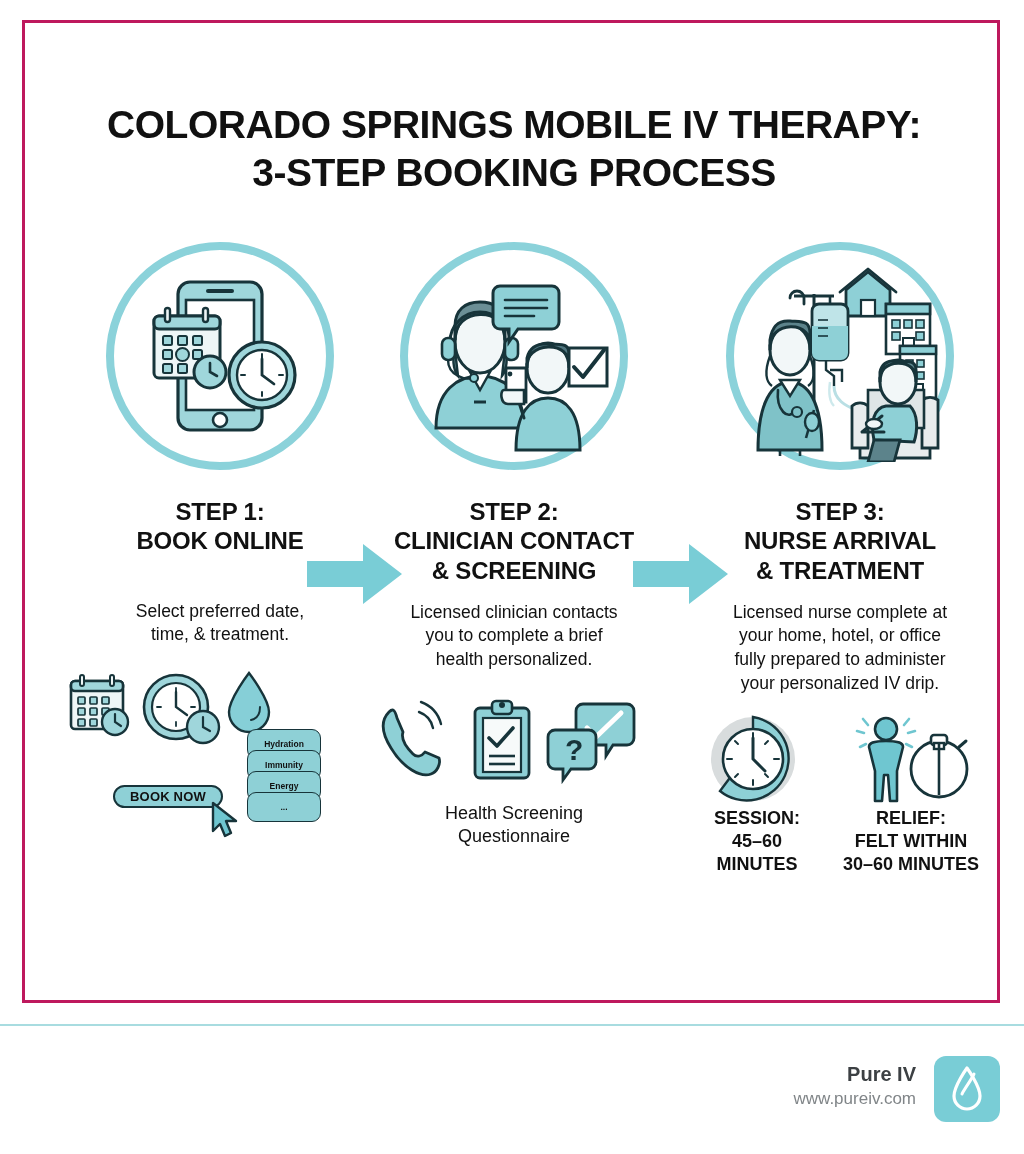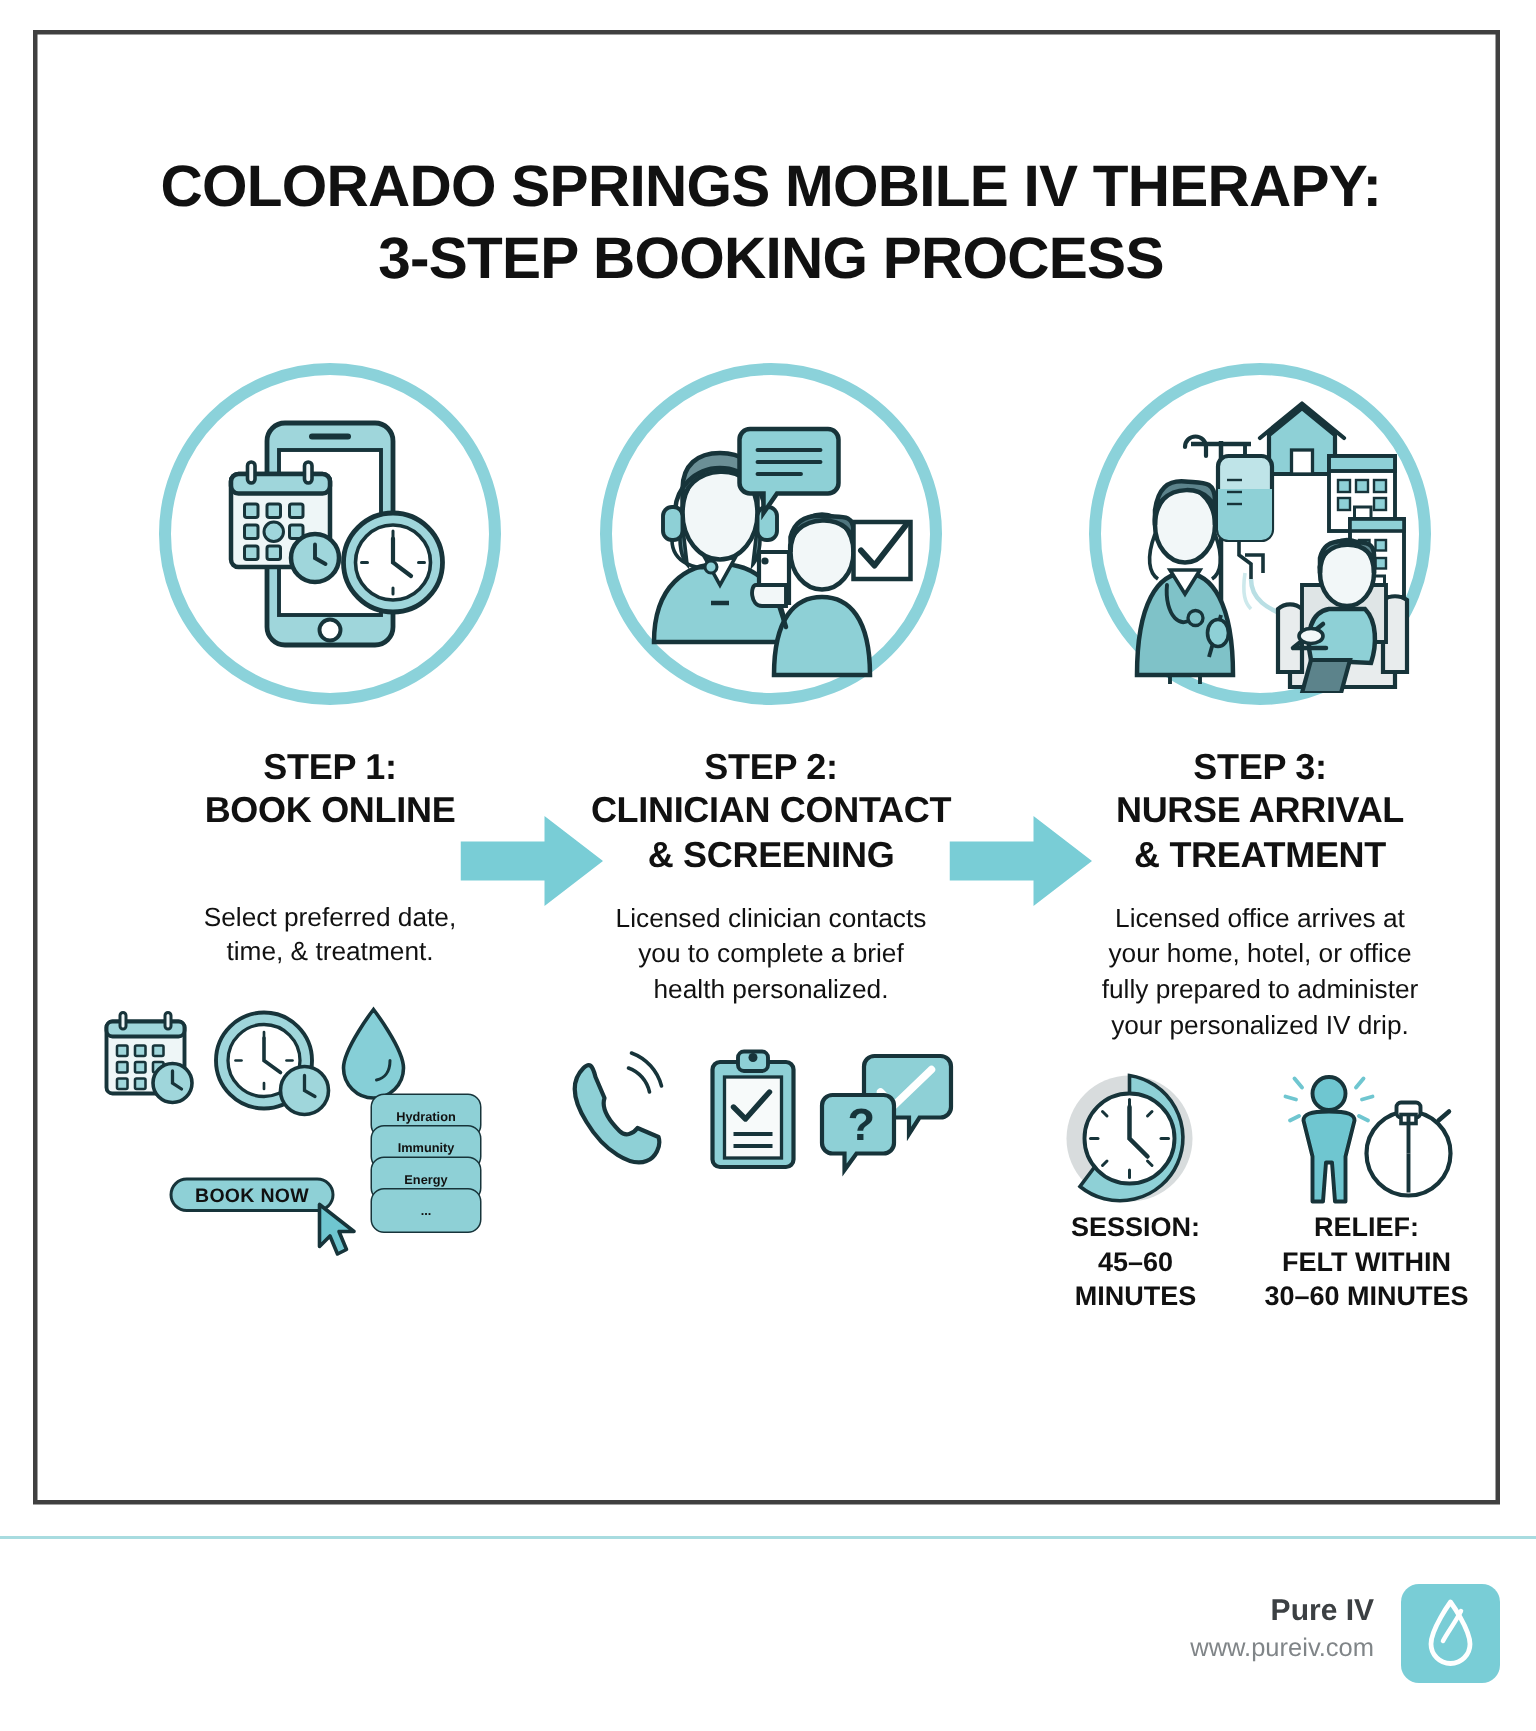--- a/index.html
+++ b/index.html
@@ -6,21 +6,21 @@
   body{
     width:1024px;height:1154px;
     background:#ffffff;
     font-family:"Liberation Sans", sans-serif;
     color:#111111;
     overflow:hidden;
     position:relative;
   }
   .frame{
     position:absolute;left:22px;top:20px;width:978px;height:983px;
-    border:3px solid #404040;box-sizing:border-box;background:#ffffff;
+    border:3px solid #be185d;box-sizing:border-box;background:#ffffff;
   }
   .title{
     position:absolute;left:22px;top:98px;width:978px;text-align:center;
     font-weight:bold;font-size:39px;letter-spacing:-0.5px;line-height:1.22;
     color:#111111;
   }
   .title .l2{display:block;}
 
   .steps{position:absolute;left:22px;top:228px;width:978px;height:700px;}
   .col{position:absolute;top:0;width:326px;}
@@ -301,20 +301,24 @@
 
           <g>
             <path d="M208 8 L252 8 A7 7 0 0 1 259 15 L259 42 A7 7 0 0 1 252 49 L238 49 L231 60 L231 49 L208 49 A7 7 0 0 1 201 42 L201 15 A7 7 0 0 1 208 8 Z" fill="#8ed0d6" stroke="#17343a" stroke-width="2.8"></path>
             <path d="M212 32 L221 41 L246 17" fill="none" stroke="#ffffff" stroke-width="5" stroke-linecap="round" stroke-linejoin="round"></path>
             <path d="M180 34 L214 34 A7 7 0 0 1 221 41 L221 66 A7 7 0 0 1 214 73 L196 73 L188 84 L188 73 L180 73 A7 7 0 0 1 173 66 L173 41 A7 7 0 0 1 180 34 Z" fill="#8ed0d6" stroke="#17343a" stroke-width="2.8"></path>
             <text x="190" y="64" font-family="Liberation Sans, sans-serif" font-size="30" font-weight="bold" fill="#17343a">?</text>
           </g>
         </svg>
       </div>
 
+      <div class="sub-label" style="margin-top:6px;">
+        <span>Health Screening</span>
+        <span>Questionnaire</span>
+      </div>
     </div>
 
     <div class="col c3">
 
       <div class="circle-wrap">
         <div class="circle">
           <svg width="212" height="212" viewBox="0 0 212 212">
 
             <path d="M112 40 L134 22 L156 40 L156 66 L112 66 Z" fill="#8ed0d6" stroke="#17343a" stroke-width="2.8" stroke-linejoin="round"></path>
             <path d="M106 42 L134 19 L162 42" fill="none" stroke="#17343a" stroke-width="2.8" stroke-linecap="round" stroke-linejoin="round"></path>
@@ -391,21 +395,21 @@
         </div>
       </div>
 
       <div class="step-head">
         <span>STEP 3:</span>
         <span>NURSE ARRIVAL</span>
         <span>&amp; TREATMENT</span>
       </div>
 
       <div class="step-desc" style="margin-top:16px;">
-        <span>Licensed office arrives at</span>
+        <span>Licensed nurse complete at</span>
         <span>your home, hotel, or office</span>
         <span>fully prepared to administer</span>
         <span>your personalized IV drip.</span>
       </div>
 
       <div class="icons-row" style="height:92px;margin-top:18px;">
         <svg width="300" height="92" viewBox="0 0 300 92" style="position:absolute;left:14px;top:0;">
 
           <g>
             <circle cx="62" cy="46" r="42" fill="#d8dcdd"></circle>

